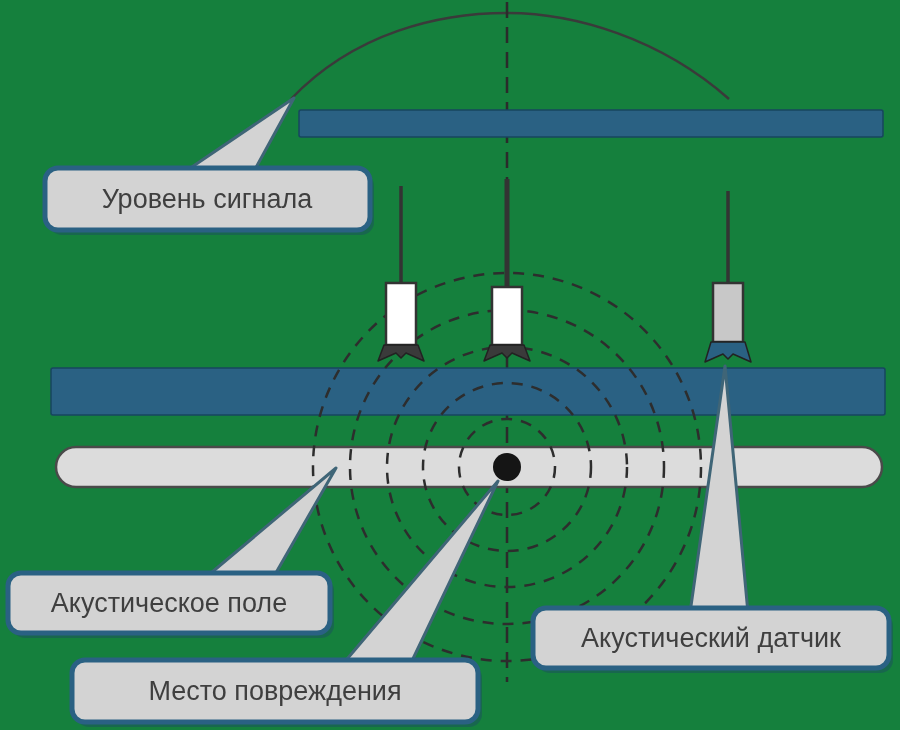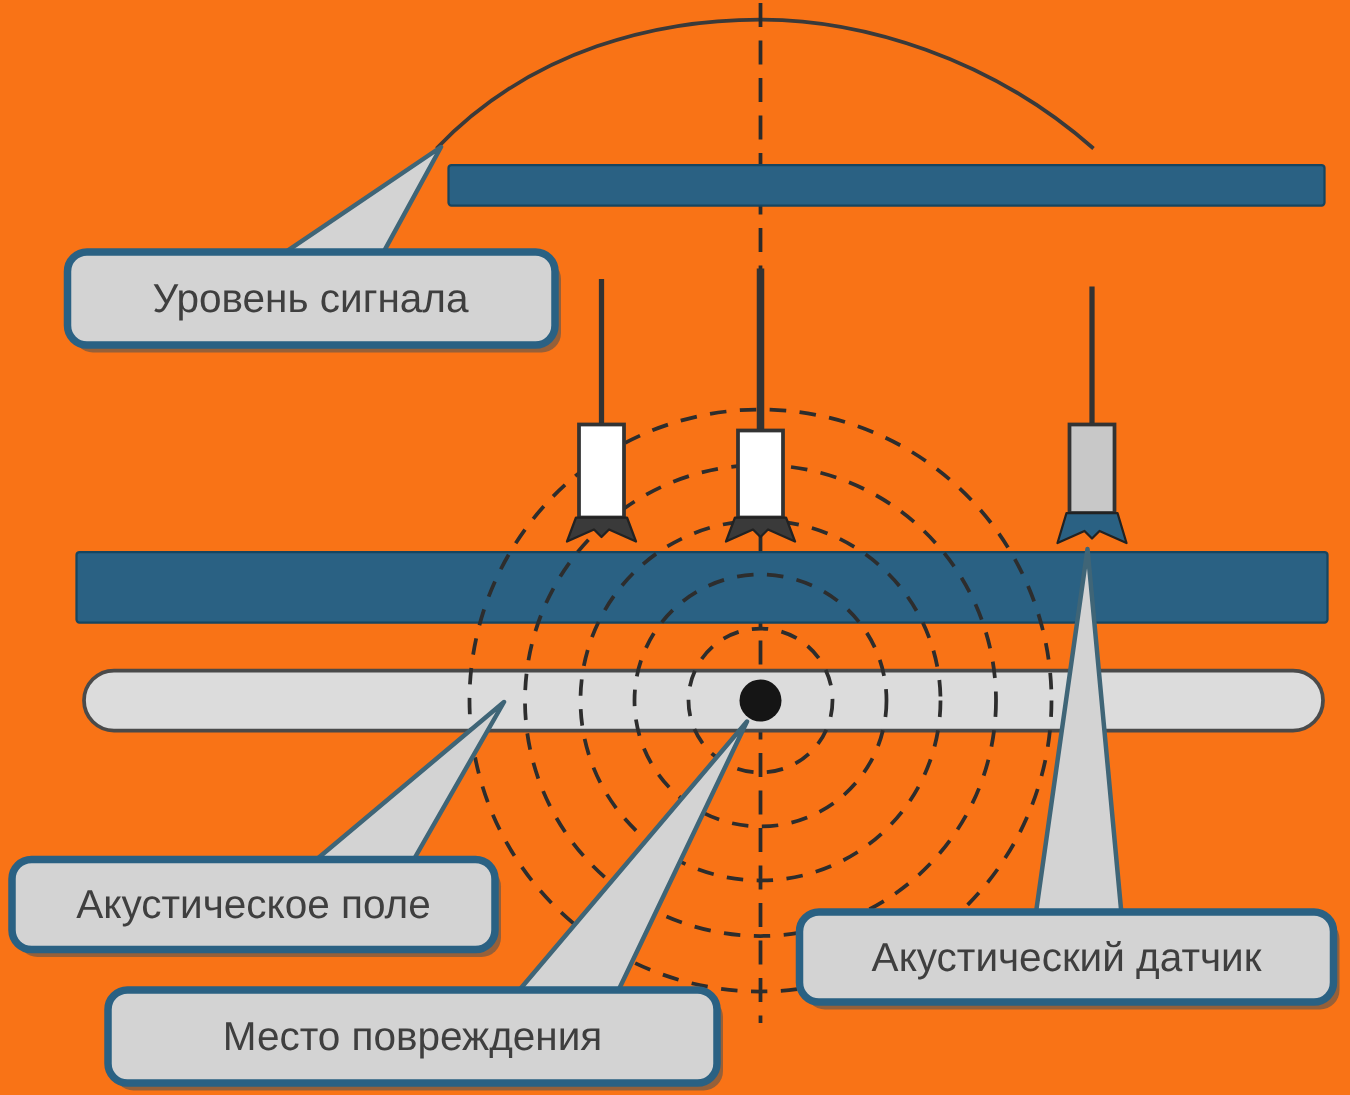--- a/index.html
+++ b/index.html
@@ -1,17 +1,17 @@
 <!DOCTYPE html>
 <html><head>
 <meta charset="utf-8">
 <style>
   html,body{margin:0;padding:0;background:#ffffff;}
   .stage{width:900px;height:730px;position:relative;overflow:hidden;
-         font-family:"Liberation Sans",sans-serif;background:#f97316;text-align:right;}
+         font-family:"Liberation Sans",sans-serif;background:#15803d;text-align:right;}
   svg{display:block}
   .curve{fill:none;stroke:#3A3A3A;stroke-width:2.5;}
   .axis{fill:none;stroke:#2B2B2B;stroke-width:2.5;stroke-dasharray:16 9;}
   .bar-stroke{stroke:#17455F;stroke-width:1.5;}
   .pipe{stroke:#4A4A4A;stroke-width:2.5;}
   .wave{fill:none;stroke:#2D2D2D;stroke-width:2.5;stroke-dasharray:11 9;}
   .sensor-cable{stroke:#333333;stroke-width:3.5;fill:none;}
   .sensor-cable.thick{stroke-width:5;}
   .sensor-body{stroke:#333333;stroke-width:2.5;}
   .sensor-foot{stroke:#222222;stroke-width:1.5;stroke-linejoin:round;}

